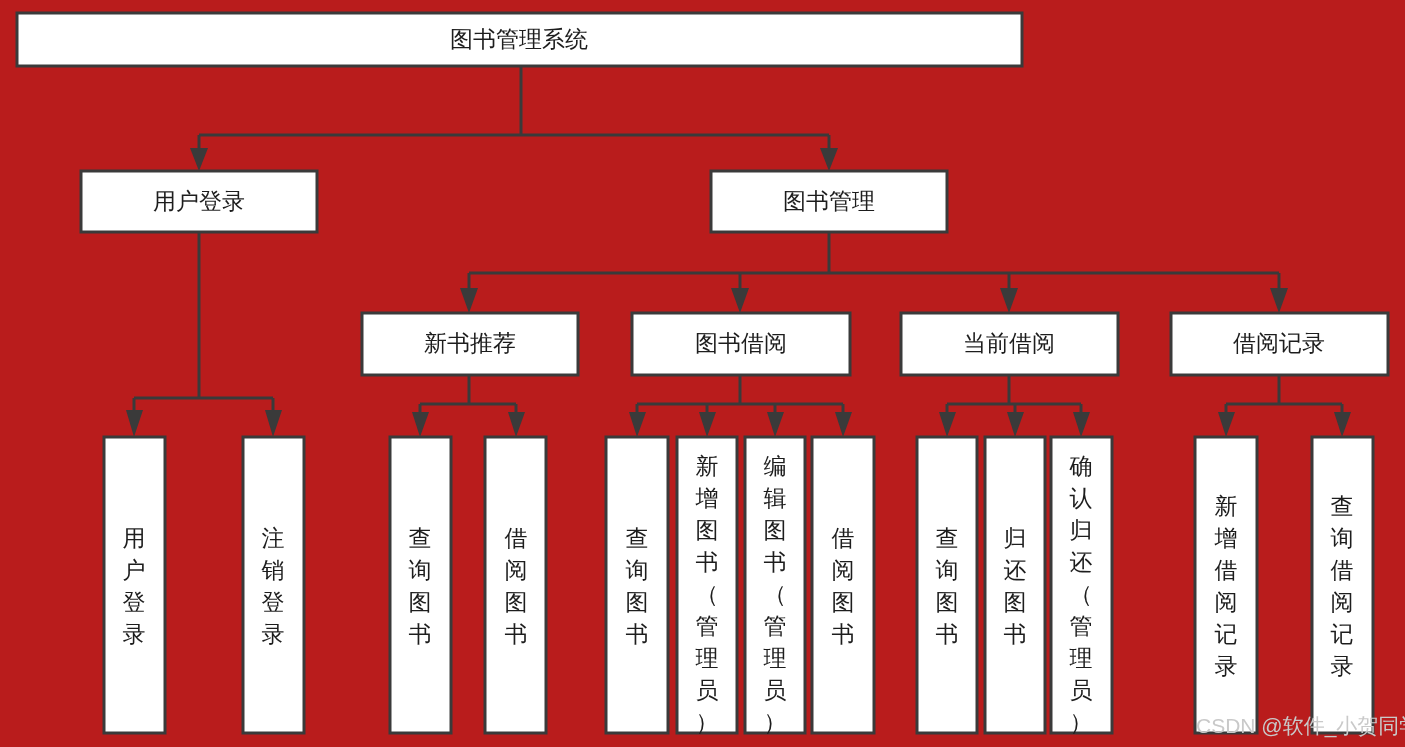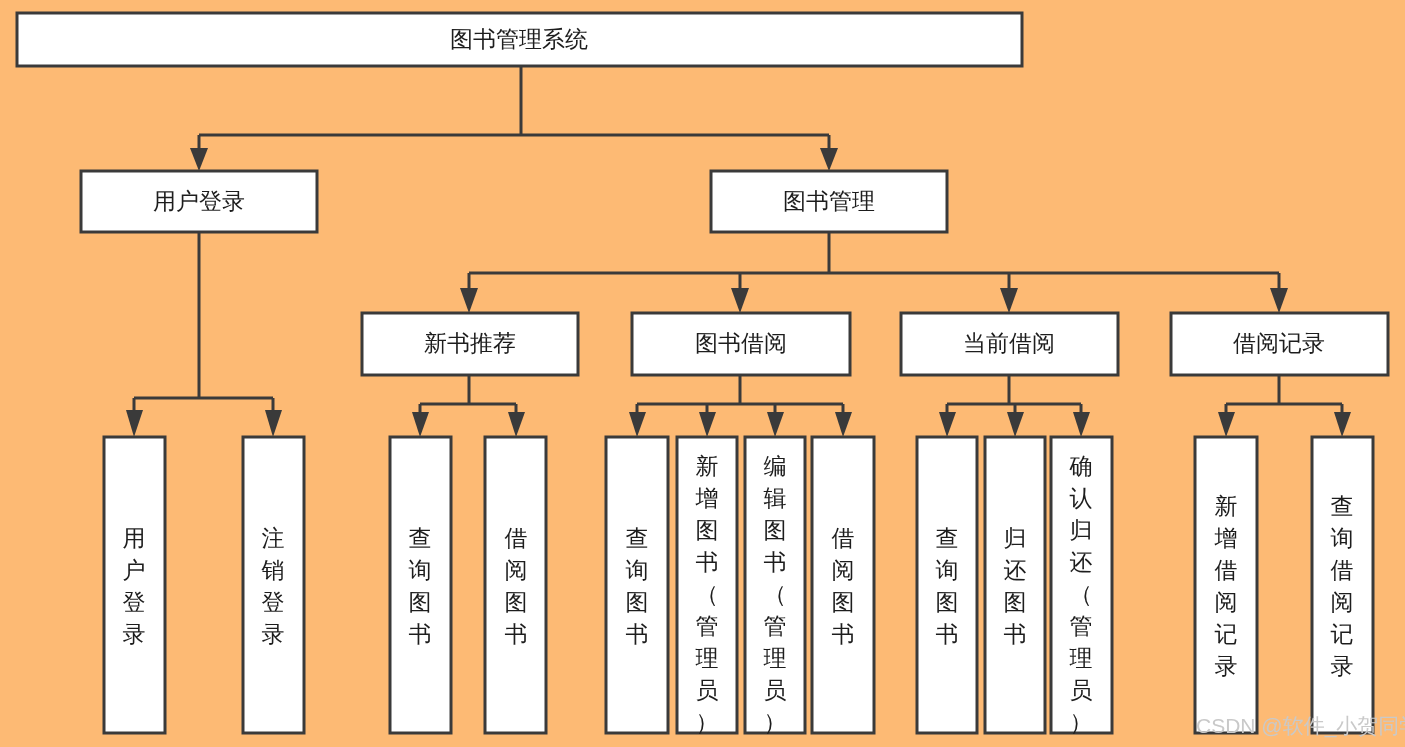--- a/index.html
+++ b/index.html
@@ -8,21 +8,21 @@
     padding: 0;
     background: #ffffff;
   }
   body {
     font-family: "Liberation Sans", "DejaVu Sans", sans-serif;
   }
   #diagram-root {
     position: relative;
     width: 1405px;
     height: 747px;
-    background: #fdba74;
+    background: #b91c1c;
     overflow: hidden;
   }
   svg#diagram-canvas {
     position: absolute;
     left: 0;
     top: 0;
     width: 1405px;
     height: 747px;
     display: block;
   }

